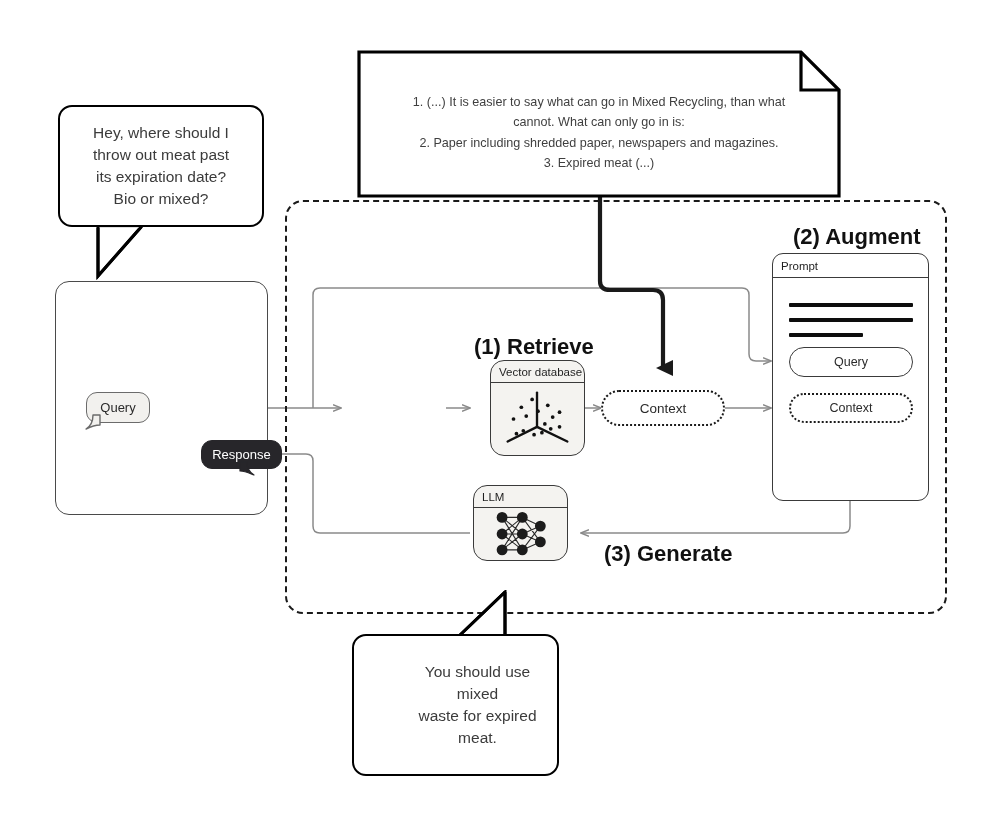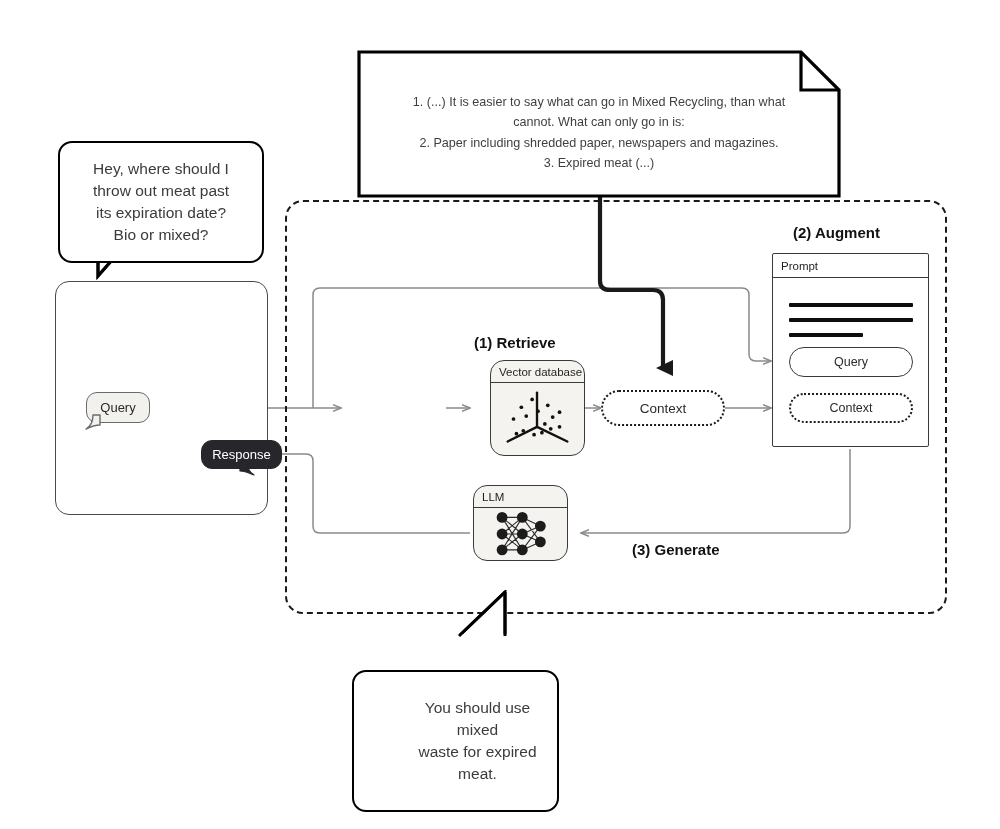--- a/index.html
+++ b/index.html
@@ -32,21 +32,20 @@
     position: absolute;
     box-sizing: border-box;
     border: 2.5px solid #000;
     border-radius: 14px;
     background: #fff;
     display: flex;
     align-items: center;
     justify-content: center;
     text-align: center;
     z-index: 6;
-    margin-top: 36px;
   }
   .bubble .btext {
     font-size: 15.5px;
     line-height: 1.42;
     color: #3b3b3b;
     padding: 0 10px;
     white-space: pre-line;
   }
 
   
@@ -152,21 +151,21 @@
   }
   .node-art {
     position: absolute;
     left: 0; right: 0; top: 22px; bottom: 0;
   }
   .node-art svg { width: 100%; height: 100%; display: block; }
 
   
   .step-label {
     position: absolute;
-    font-size: 15px;
+    font-size: 22px;
     font-weight: bold;
     color: #111;
     white-space: nowrap;
     z-index: 6;
   }
 
   
   .dash-pill {
     position: absolute;
     box-sizing: border-box;
@@ -180,24 +179,24 @@
     color: #2b2b2b;
     z-index: 4;
   }
 
   
   #prompt-card {
     position: absolute;
     left: 772px;
     top: 253px;
     width: 157px;
-    height: 194px;
+    height: 248px;
     box-sizing: border-box;
     border: 1.8px solid #3a3a3a;
-    border-radius: 2px;
+    border-radius: 11px;
     background: #fff;
     z-index: 4;
   }
   #prompt-card .node-head {
     height: 24px;
     font-size: 11.5px;
     color: #1f1f1f;
     border-bottom: 1.6px solid #3a3a3a;
   }
   .prompt-line {
@@ -314,21 +313,21 @@
 
   <div class="chat-pill dark" style="left:169px; top:440px; width:81px; height:29px;">
     <span>Response</span>
   </div>
   <svg class="tail" style="left:238px; top:461px;" width="18" height="16" viewBox="0 0 18 16" xmlns="http://www.w3.org/2000/svg">
     <path d="M2,1 L2,10 C7,10 11,12 16,14 C11,11 9,6 9,1 Z" fill="#27262a" stroke="#27262a" stroke-width="1.2" stroke-linejoin="round"></path>
   </svg>
 
   <div class="step-label" style="left:474px; top:334px;">(1) Retrieve</div>
   <div class="step-label" style="left:793px; top:224px;">(2) Augment</div>
-  <div class="step-label" style="left:604px; top:541px;margin-left:28px;">(3) Generate</div>
+  <div class="step-label" style="left:604px; top:541px;">(3) Generate</div>
 
 
   <div class="node-box light" style="left:490px; top:360px; width:95px; height:96px;">
     <div class="node-head">Vector database</div>
     <div class="node-art">
       <svg viewBox="0 0 95 72" xmlns="http://www.w3.org/2000/svg">
         <g stroke="#111111" stroke-width="2.4" fill="none" stroke-linecap="round">
           <path d="M47,44 L47,9"></path>
           <path d="M47,44 L17,59"></path>
           <path d="M47,44 L78,59"></path>

